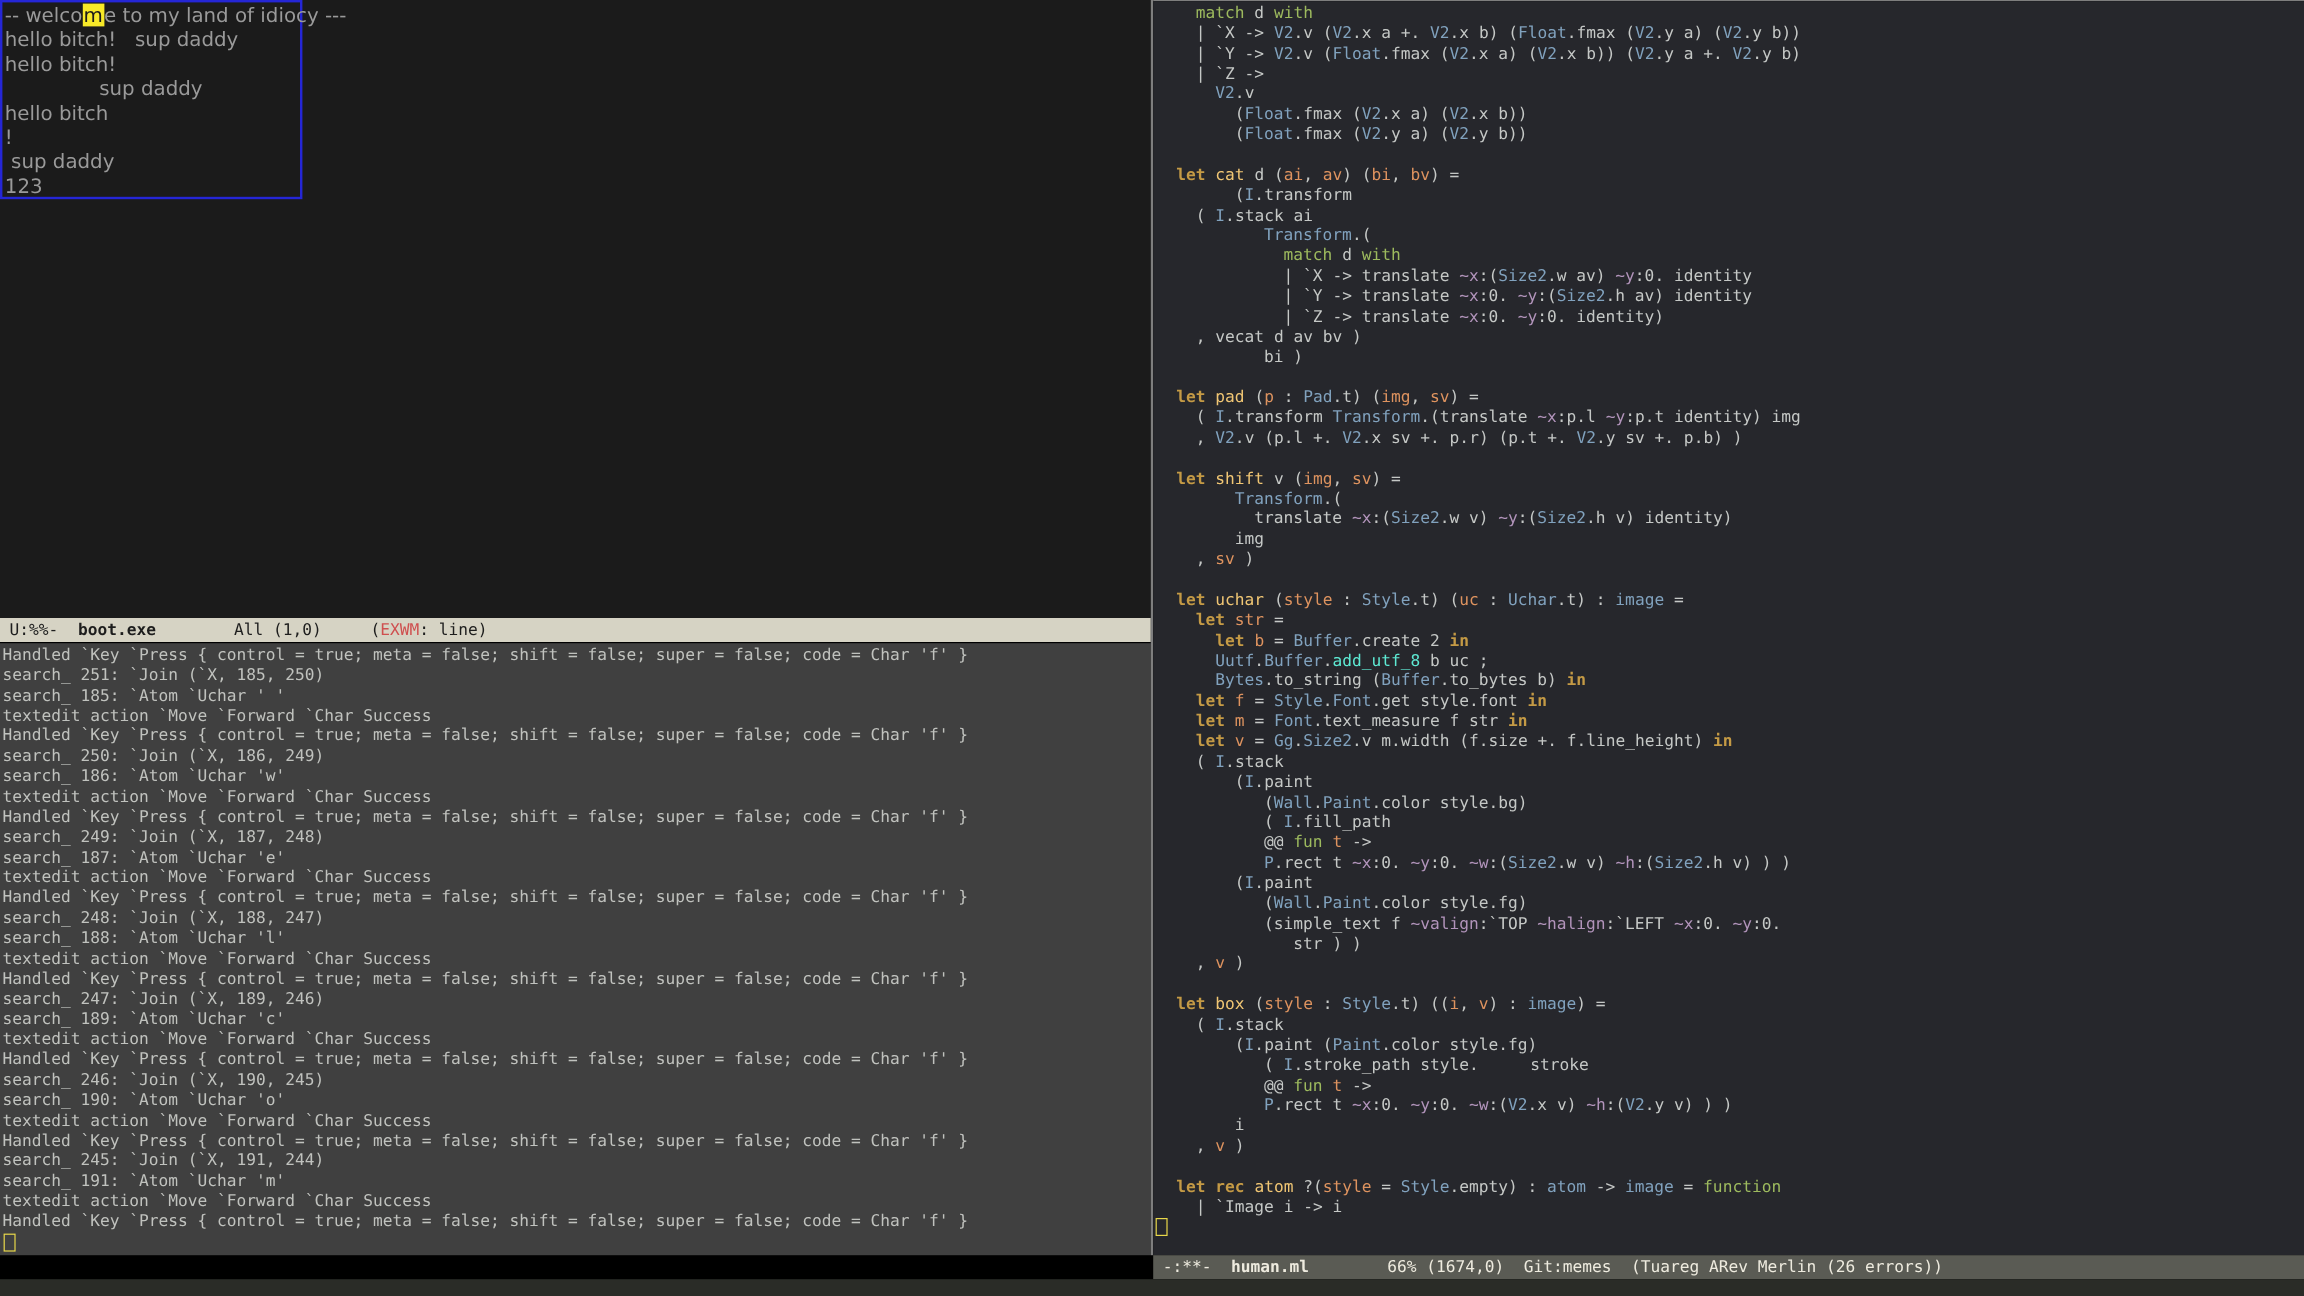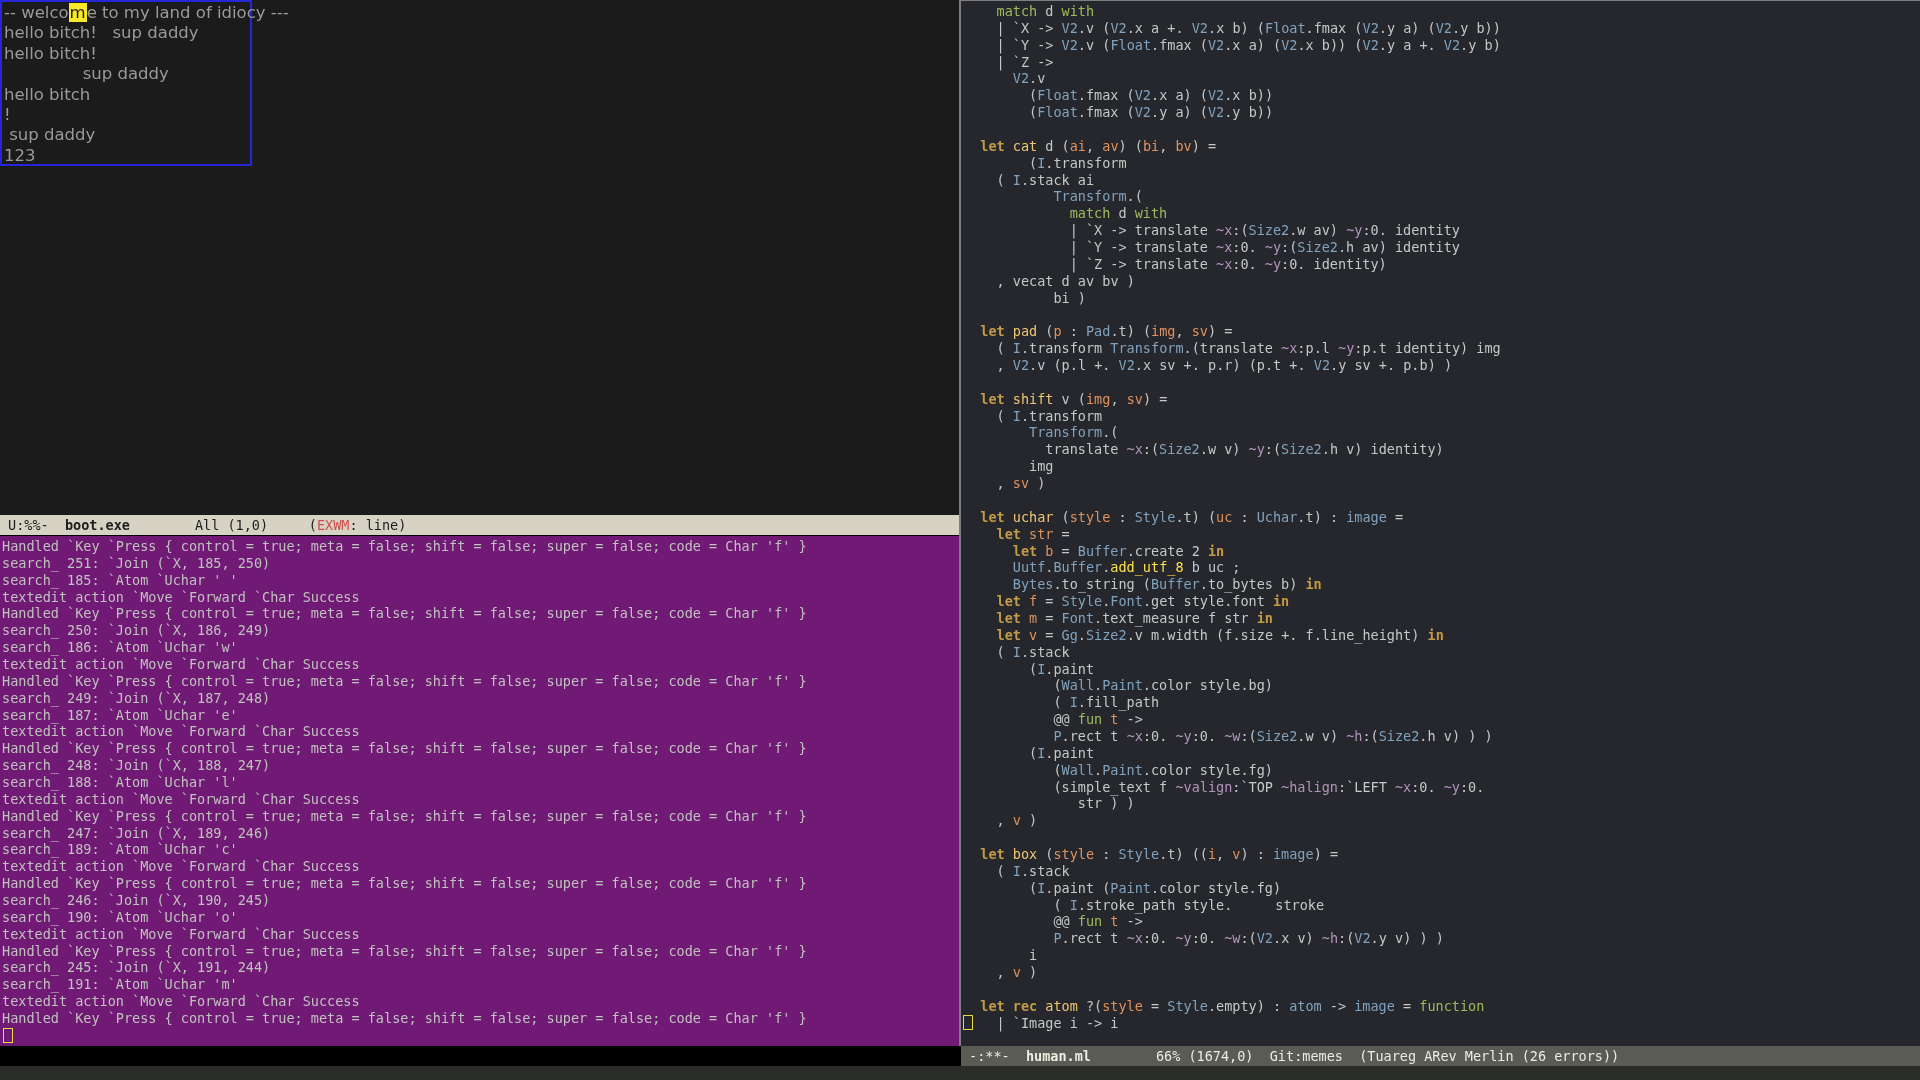--- a/index.html
+++ b/index.html
@@ -48,21 +48,21 @@
         <div class="demo-line"><span>               sup daddy</span></div>
         <div class="demo-line"><span>hello bitch</span></div>
         <div class="demo-line"><span>!</span></div>
         <div class="demo-line"><span> sup daddy</span></div>
         <div class="demo-line"><span>123</span></div>
       </div>
   </div>
 
   <div class="modeline ml-boot" style="background: rgb(214, 211, 196); color: rgb(29, 29, 29);"><span>U:%%-  </span><span class="seg-b">boot.exe</span><span>        All (1,0)     (</span><span style="color: rgb(207, 79, 79);">EXWM</span><span>: line)</span></div>
 
-  <div class="console-window" style="background: #701a75; color: rgb(192, 194, 190);">
+  <div class="console-window" style="background: #404040; color: rgb(192, 194, 190);">
       <div class="cl">Handled `Key `Press { control = true; meta = false; shift = false; super = false; code = Char 'f' }</div>
       <div class="cl">search_ 251: `Join (`X, 185, 250)</div>
       <div class="cl">search_ 185: `Atom `Uchar ' '</div>
       <div class="cl">textedit action `Move `Forward `Char Success</div>
       <div class="cl">Handled `Key `Press { control = true; meta = false; shift = false; super = false; code = Char 'f' }</div>
       <div class="cl">search_ 250: `Join (`X, 186, 249)</div>
       <div class="cl">search_ 186: `Atom `Uchar 'w'</div>
       <div class="cl">textedit action `Move `Forward `Char Success</div>
       <div class="cl">Handled `Key `Press { control = true; meta = false; shift = false; super = false; code = Char 'f' }</div>
       <div class="cl">search_ 249: `Join (`X, 187, 248)</div>
@@ -110,30 +110,29 @@
       <div class="cl">             | <span style="color: rgb(197, 200, 198);">`Y</span> -&gt; <span style="color: rgb(197, 200, 198);">translate</span> <span style="color: rgb(178, 148, 187);">~x</span>:0. <span style="color: rgb(178, 148, 187);">~y</span>:(<span style="color: rgb(129, 162, 190);">Size2</span>.<span style="color: rgb(197, 200, 198);">h</span> <span style="color: rgb(197, 200, 198);">av</span>) <span style="color: rgb(197, 200, 198);">identity</span></div>
       <div class="cl">             | <span style="color: rgb(197, 200, 198);">`Z</span> -&gt; <span style="color: rgb(197, 200, 198);">translate</span> <span style="color: rgb(178, 148, 187);">~x</span>:0. <span style="color: rgb(178, 148, 187);">~y</span>:0. <span style="color: rgb(197, 200, 198);">identity</span>)</div>
       <div class="cl">    , <span style="color: rgb(197, 200, 198);">vecat</span> <span style="color: rgb(197, 200, 198);">d</span> <span style="color: rgb(197, 200, 198);">av</span> <span style="color: rgb(197, 200, 198);">bv</span> )</div>
       <div class="cl">           <span style="color: rgb(197, 200, 198);">bi</span> )</div>
       <div class="cl"> </div>
       <div class="cl">  <span style="color: rgb(196, 154, 69); font-weight: bold;">let</span> <span style="color: rgb(240, 198, 116);">pad</span> (<span style="color: rgb(222, 147, 95);">p</span> : <span style="color: rgb(129, 162, 190);">Pad</span>.<span style="color: rgb(197, 200, 198);">t</span>) (<span style="color: rgb(222, 147, 95);">img</span>, <span style="color: rgb(222, 147, 95);">sv</span>) =</div>
       <div class="cl">    ( <span style="color: rgb(129, 162, 190);">I</span>.<span style="color: rgb(197, 200, 198);">transform</span> <span style="color: rgb(129, 162, 190);">Transform</span>.(<span style="color: rgb(197, 200, 198);">translate</span> <span style="color: rgb(178, 148, 187);">~x</span>:<span style="color: rgb(197, 200, 198);">p</span>.<span style="color: rgb(197, 200, 198);">l</span> <span style="color: rgb(178, 148, 187);">~y</span>:<span style="color: rgb(197, 200, 198);">p</span>.<span style="color: rgb(197, 200, 198);">t</span> <span style="color: rgb(197, 200, 198);">identity</span>) <span style="color: rgb(197, 200, 198);">img</span></div>
       <div class="cl">    , <span style="color: rgb(129, 162, 190);">V2</span>.<span style="color: rgb(197, 200, 198);">v</span> (<span style="color: rgb(197, 200, 198);">p</span>.<span style="color: rgb(197, 200, 198);">l</span> +. <span style="color: rgb(129, 162, 190);">V2</span>.<span style="color: rgb(197, 200, 198);">x</span> <span style="color: rgb(197, 200, 198);">sv</span> +. <span style="color: rgb(197, 200, 198);">p</span>.<span style="color: rgb(197, 200, 198);">r</span>) (<span style="color: rgb(197, 200, 198);">p</span>.<span style="color: rgb(197, 200, 198);">t</span> +. <span style="color: rgb(129, 162, 190);">V2</span>.<span style="color: rgb(197, 200, 198);">y</span> <span style="color: rgb(197, 200, 198);">sv</span> +. <span style="color: rgb(197, 200, 198);">p</span>.<span style="color: rgb(197, 200, 198);">b</span>) )</div>
       <div class="cl"> </div>
       <div class="cl">  <span style="color: rgb(196, 154, 69); font-weight: bold;">let</span> <span style="color: rgb(240, 198, 116);">shift</span> <span style="color: rgb(197, 200, 198);">v</span> (<span style="color: rgb(222, 147, 95);">img</span>, <span style="color: rgb(222, 147, 95);">sv</span>) =</div>
-      <div class="cl">    ( <span style="color: rgb(129, 162, 190);">I</span>.<span style="color: rgb(197, 200, 198);">transform</span></div>
       <div class="cl">        <span style="color: rgb(129, 162, 190);">Transform</span>.(</div>
       <div class="cl">          <span style="color: rgb(197, 200, 198);">translate</span> <span style="color: rgb(178, 148, 187);">~x</span>:(<span style="color: rgb(129, 162, 190);">Size2</span>.<span style="color: rgb(197, 200, 198);">w</span> <span style="color: rgb(197, 200, 198);">v</span>) <span style="color: rgb(178, 148, 187);">~y</span>:(<span style="color: rgb(129, 162, 190);">Size2</span>.<span style="color: rgb(197, 200, 198);">h</span> <span style="color: rgb(197, 200, 198);">v</span>) <span style="color: rgb(197, 200, 198);">identity</span>)</div>
       <div class="cl">        <span style="color: rgb(197, 200, 198);">img</span></div>
       <div class="cl">    , <span style="color: rgb(222, 147, 95);">sv</span> )</div>
       <div class="cl"> </div>
       <div class="cl">  <span style="color: rgb(196, 154, 69); font-weight: bold;">let</span> <span style="color: rgb(240, 198, 116);">uchar</span> (<span style="color: rgb(222, 147, 95);">style</span> : <span style="color: rgb(129, 162, 190);">Style</span>.<span style="color: rgb(197, 200, 198);">t</span>) (<span style="color: rgb(222, 147, 95);">uc</span> : <span style="color: rgb(129, 162, 190);">Uchar</span>.<span style="color: rgb(197, 200, 198);">t</span>) : <span style="color: rgb(129, 162, 190);">image</span> =</div>
       <div class="cl">    <span style="color: rgb(196, 154, 69); font-weight: bold;">let</span> <span style="color: rgb(222, 147, 95);">str</span> =</div>
       <div class="cl">      <span style="color: rgb(196, 154, 69); font-weight: bold;">let</span> <span style="color: rgb(222, 147, 95);">b</span> = <span style="color: rgb(129, 162, 190);">Buffer</span>.<span style="color: rgb(197, 200, 198);">create</span> 2 <span style="color: rgb(196, 154, 69); font-weight: bold;">in</span></div>
-      <div class="cl">      <span style="color: rgb(129, 162, 190);">Uutf</span>.<span style="color: rgb(129, 162, 190);">Buffer</span>.<span style="color: #fde047;">add_utf_8</span> <span style="color: rgb(197, 200, 198);">b</span> <span style="color: rgb(197, 200, 198);">uc</span> ;</div>
+      <div class="cl">      <span style="color: rgb(129, 162, 190);">Uutf</span>.<span style="color: rgb(129, 162, 190);">Buffer</span>.<span style="color: #5eead4;">add_utf_8</span> <span style="color: rgb(197, 200, 198);">b</span> <span style="color: rgb(197, 200, 198);">uc</span> ;</div>
       <div class="cl">      <span style="color: rgb(129, 162, 190);">Bytes</span>.<span style="color: rgb(197, 200, 198);">to_string</span> (<span style="color: rgb(129, 162, 190);">Buffer</span>.<span style="color: rgb(197, 200, 198);">to_bytes</span> <span style="color: rgb(197, 200, 198);">b</span>) <span style="color: rgb(196, 154, 69); font-weight: bold;">in</span></div>
       <div class="cl">    <span style="color: rgb(196, 154, 69); font-weight: bold;">let</span> <span style="color: rgb(222, 147, 95);">f</span> = <span style="color: rgb(129, 162, 190);">Style</span>.<span style="color: rgb(129, 162, 190);">Font</span>.<span style="color: rgb(197, 200, 198);">get</span> <span style="color: rgb(197, 200, 198);">style</span>.<span style="color: rgb(197, 200, 198);">font</span> <span style="color: rgb(196, 154, 69); font-weight: bold;">in</span></div>
       <div class="cl">    <span style="color: rgb(196, 154, 69); font-weight: bold;">let</span> <span style="color: rgb(222, 147, 95);">m</span> = <span style="color: rgb(129, 162, 190);">Font</span>.<span style="color: rgb(197, 200, 198);">text_measure</span> <span style="color: rgb(197, 200, 198);">f</span> <span style="color: rgb(197, 200, 198);">str</span> <span style="color: rgb(196, 154, 69); font-weight: bold;">in</span></div>
       <div class="cl">    <span style="color: rgb(196, 154, 69); font-weight: bold;">let</span> <span style="color: rgb(222, 147, 95);">v</span> = <span style="color: rgb(129, 162, 190);">Gg</span>.<span style="color: rgb(129, 162, 190);">Size2</span>.<span style="color: rgb(197, 200, 198);">v</span> <span style="color: rgb(197, 200, 198);">m</span>.<span style="color: rgb(197, 200, 198);">width</span> (<span style="color: rgb(197, 200, 198);">f</span>.<span style="color: rgb(197, 200, 198);">size</span> +. <span style="color: rgb(197, 200, 198);">f</span>.<span style="color: rgb(197, 200, 198);">line_height</span>) <span style="color: rgb(196, 154, 69); font-weight: bold;">in</span></div>
       <div class="cl">    ( <span style="color: rgb(129, 162, 190);">I</span>.<span style="color: rgb(197, 200, 198);">stack</span></div>
       <div class="cl">        (<span style="color: rgb(129, 162, 190);">I</span>.<span style="color: rgb(197, 200, 198);">paint</span></div>
       <div class="cl">           (<span style="color: rgb(129, 162, 190);">Wall</span>.<span style="color: rgb(129, 162, 190);">Paint</span>.<span style="color: rgb(197, 200, 198);">color</span> <span style="color: rgb(197, 200, 198);">style</span>.<span style="color: rgb(197, 200, 198);">bg</span>)</div>
       <div class="cl">           ( <span style="color: rgb(129, 162, 190);">I</span>.<span style="color: rgb(197, 200, 198);">fill_path</span></div>
       <div class="cl">           @@ <span style="color: rgb(157, 186, 94);">fun</span> <span style="color: rgb(222, 147, 95);">t</span> -&gt;</div>
       <div class="cl">           <span style="color: rgb(129, 162, 190);">P</span>.<span style="color: rgb(197, 200, 198);">rect</span> <span style="color: rgb(197, 200, 198);">t</span> <span style="color: rgb(178, 148, 187);">~x</span>:0. <span style="color: rgb(178, 148, 187);">~y</span>:0. <span style="color: rgb(178, 148, 187);">~w</span>:(<span style="color: rgb(129, 162, 190);">Size2</span>.<span style="color: rgb(197, 200, 198);">w</span> <span style="color: rgb(197, 200, 198);">v</span>) <span style="color: rgb(178, 148, 187);">~h</span>:(<span style="color: rgb(129, 162, 190);">Size2</span>.<span style="color: rgb(197, 200, 198);">h</span> <span style="color: rgb(197, 200, 198);">v</span>) ) )</div>

